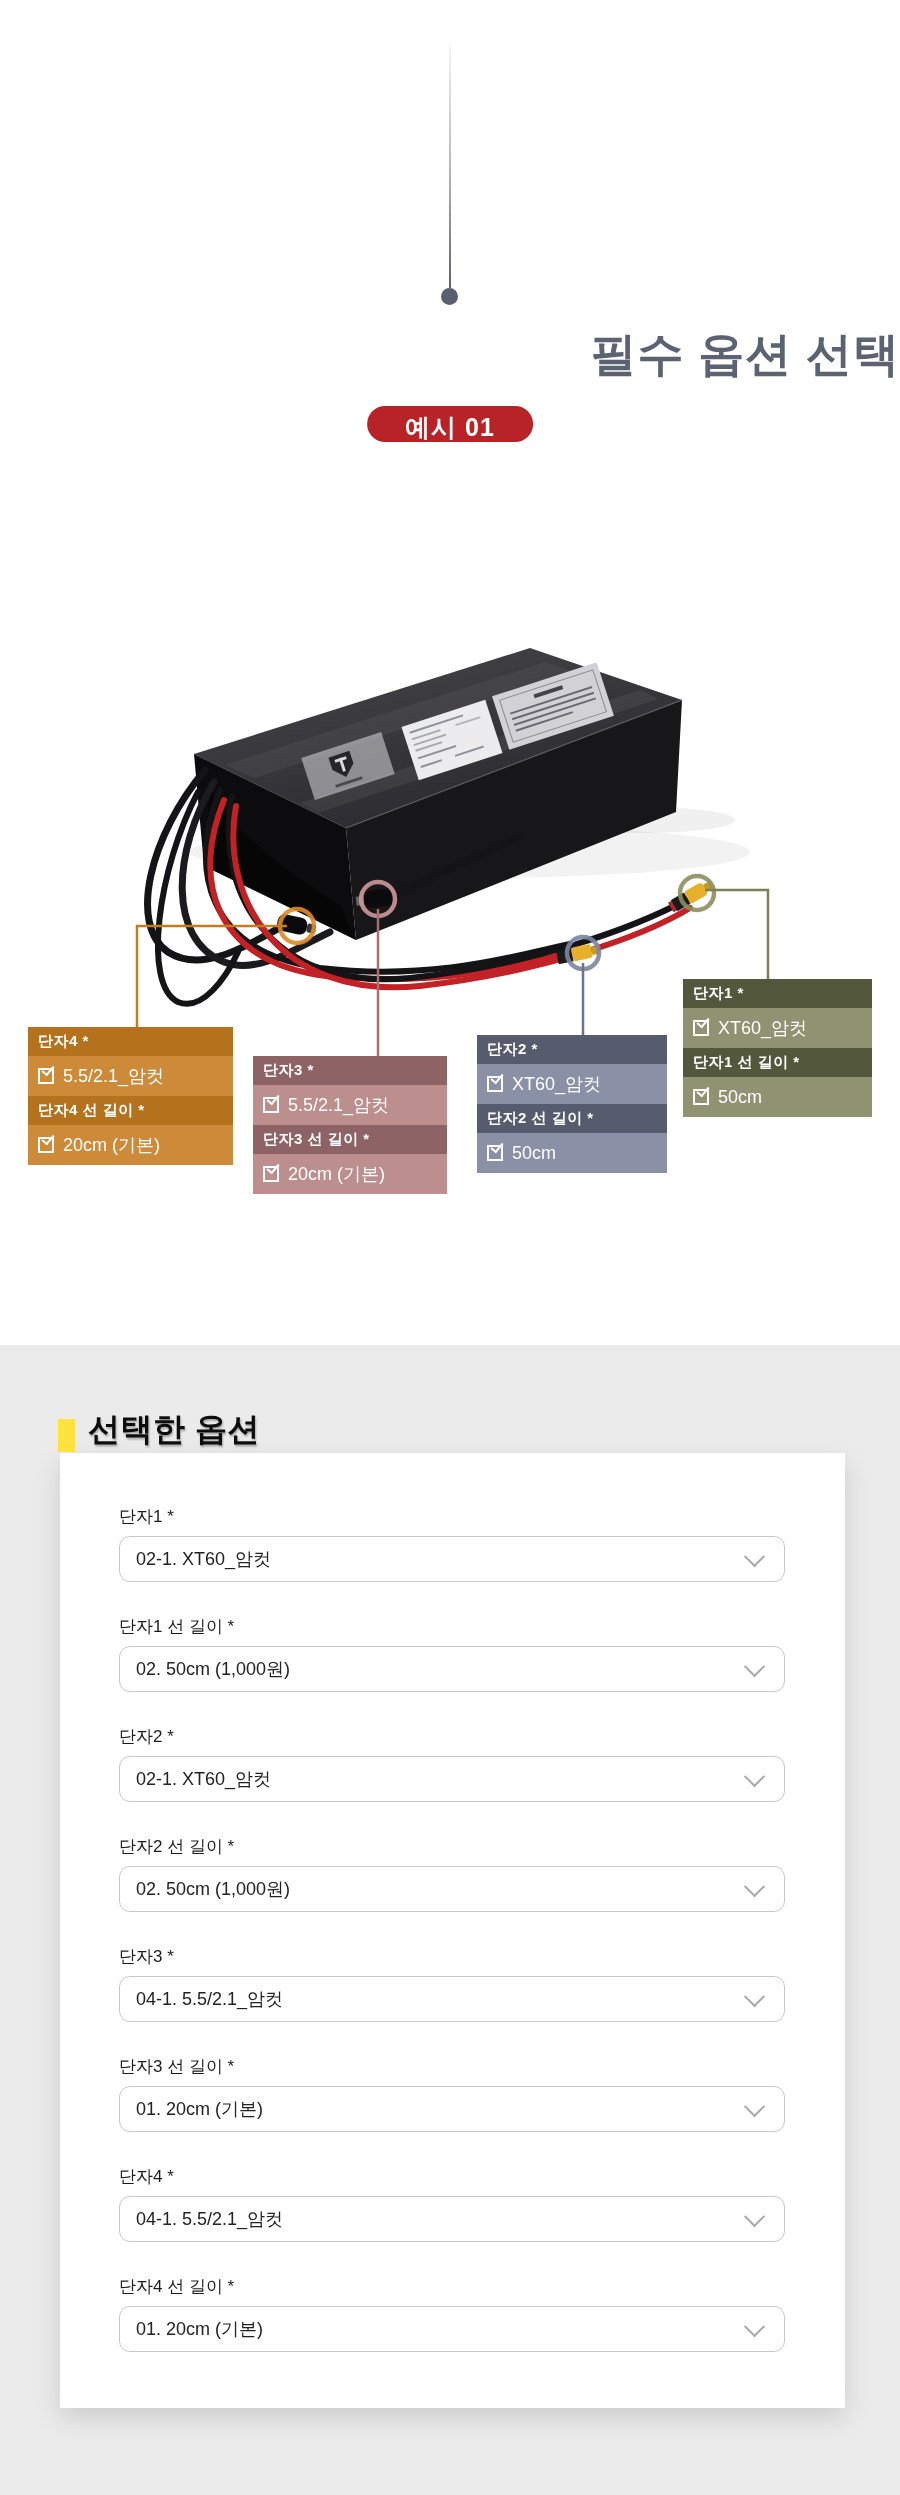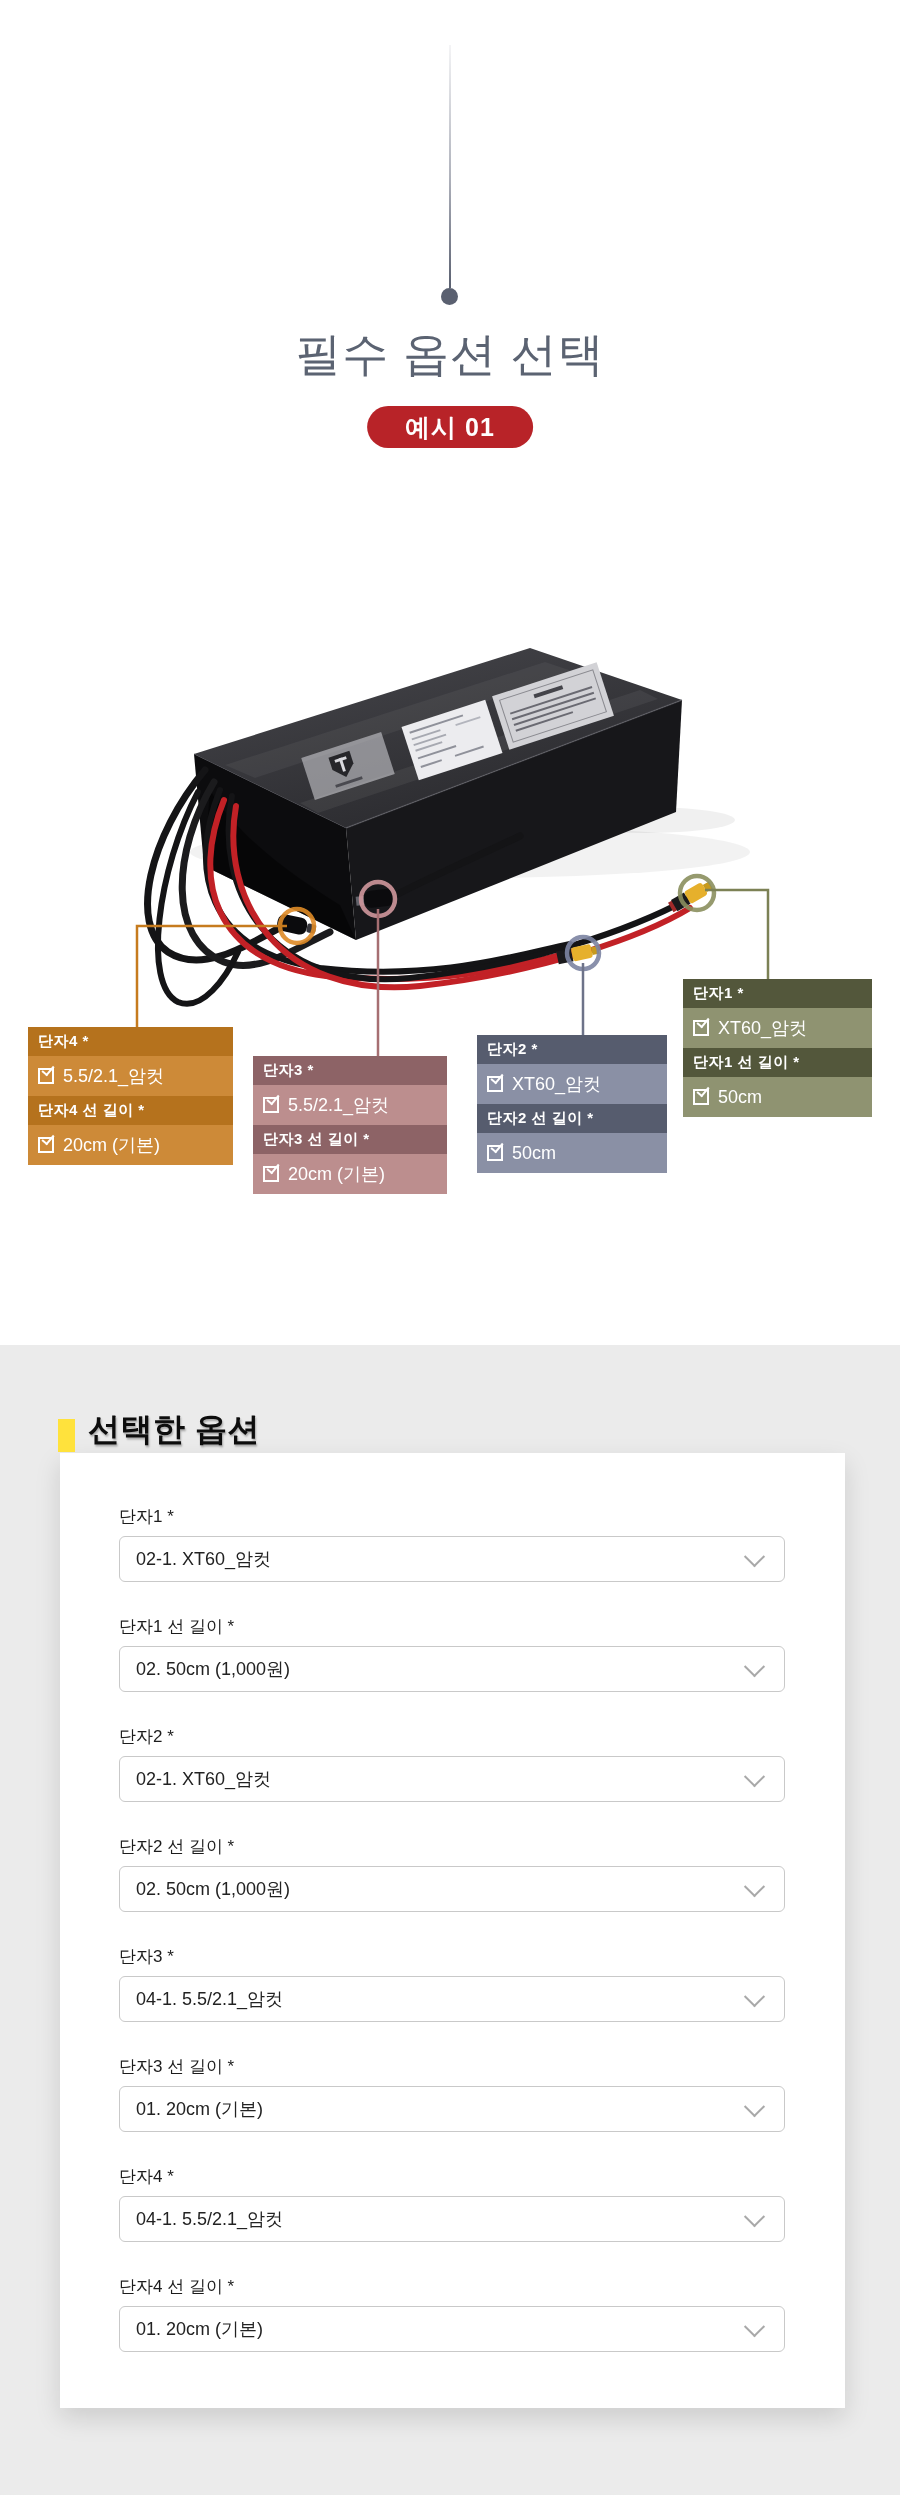--- a/index.html
+++ b/index.html
@@ -3,24 +3,24 @@
 <meta charset="utf-8">
 <style>
   html,body{margin:0;padding:0;}
   body{width:900px;font-family:"Liberation Sans","DejaVu Sans",sans-serif;background:#ffffff;}
   #page{position:relative;width:900px;height:2495px;overflow:hidden;background:#ffffff;}
 
   
   .timeline-line{position:absolute;left:449px;top:45px;width:2px;height:243px;
     background:linear-gradient(to bottom,#f4f4f6 0%,#aeb1bb 55%,#5a6070 100%);}
   .timeline-dot{position:absolute;left:441px;top:288px;width:17px;height:17px;border-radius:50%;background:#5a6070;}
-  .page-title{position:absolute;left:0;top:324px;width:900px;text-align:center;
-    font-size:46px;font-weight:normal;color:#5b6372;letter-spacing:1px;}
+  .page-title{position:absolute;left:0;top:324px;width:900px;text-align:right;
+    font-size:46px;font-weight:bold;color:#5b6372;letter-spacing:1px;}
   .example-badge{position:absolute;left:50%;top:406px;transform:translateX(-50%);
-    height:42px;line-height:42px;padding:0 38px;border-radius:21px;background:#b82328;
+    height:36px;line-height:42px;padding:0 38px;border-radius:21px;background:#b82328;
     color:#ffffff;font-size:25px;font-weight:bold;letter-spacing:1px;white-space:nowrap;text-align:right;}
 
   
   .product-svg{position:absolute;left:0;top:600px;z-index:0;}
 
   
   .callout{position:absolute;z-index:2;color:#fff;}
   .callout .row{display:flex;align-items:center;padding-left:10px;box-sizing:border-box;}
   .callout .row.hdr{height:29px;font-size:15px;font-weight:bold;letter-spacing:0.5px;}
   .callout .row.val{height:40px;font-size:18px;}
@@ -35,21 +35,21 @@
   
   .options-section{position:absolute;left:0;top:1345px;width:900px;height:1150px;background:#ebebeb;}
   .section-heading{position:absolute;left:58px;top:1408px;display:flex;align-items:flex-end;z-index:1;}
   .accent-bar{width:17px;height:33px;background:#ffe23c;flex:0 0 auto;}
   .section-heading .txt{margin-left:13px;font-size:32px;font-weight:800;color:#0d0d0d;
     text-shadow:1px 2px 2px rgba(0,0,0,0.28);letter-spacing:0.5px;}
   .options-card{position:absolute;left:60px;top:1453px;width:785px;height:955px;background:#ffffff;
     box-shadow:0 10px 24px rgba(0,0,0,0.13);box-sizing:border-box;padding:54px 60px 0 59px;}
   .field-group{margin-bottom:35px;}
   .field-label{font-size:17px;color:#1c1c1c;height:20px;line-height:20px;margin-bottom:9px;}
-  .select-box{height:46px;box-sizing:border-box;border:1px solid #c9c9c9;background:#fff;border-radius:6px;
+  .select-box{height:46px;box-sizing:border-box;border:1px solid #c9c9c9;background:#fff;border-radius:11px;
     display:flex;align-items:center;justify-content:space-between;padding:0 22px 0 16px;cursor:pointer;}
   .select-value{font-size:18px;color:#222222;}
   .chevron-down-icon{width:13px;height:13px;border-left:2px solid #a9a9a9;border-bottom:2px solid #a9a9a9;
     transform:rotate(-45deg) translate(2px,-2px);flex:0 0 auto;}
 </style>
 </head>
 <body>
 
 <div id="page">
 

